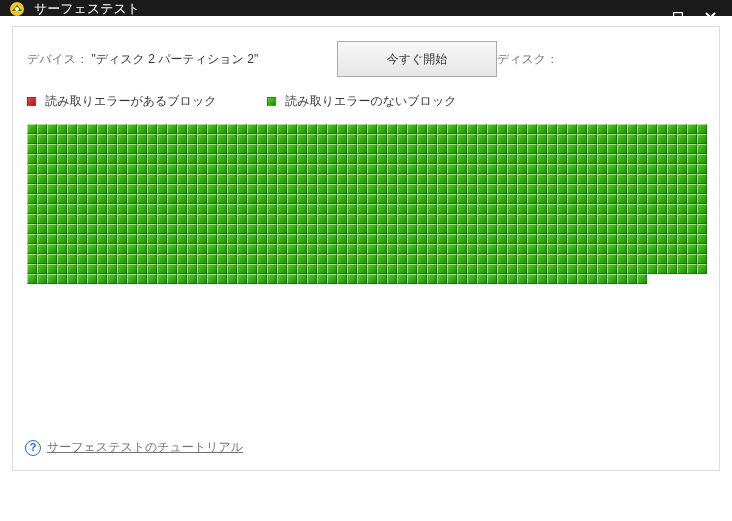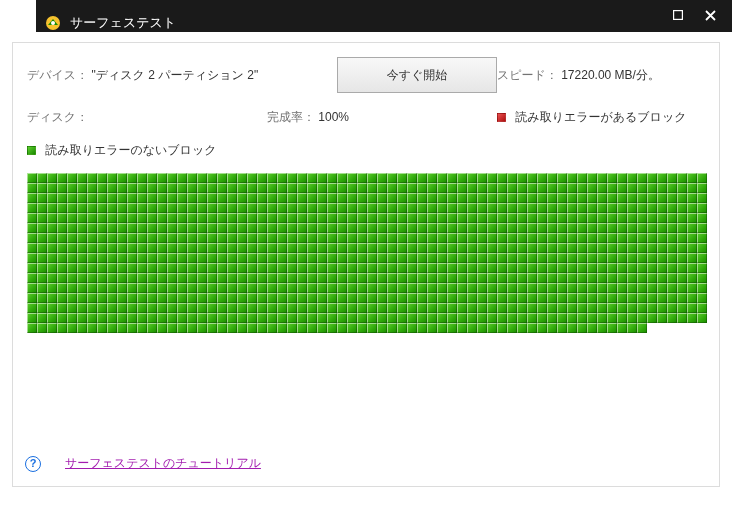--- a/index.html
+++ b/index.html
@@ -1,25 +1,24 @@
 <!DOCTYPE html>
 <html><head>
 <meta charset="utf-8">
 <style>
 * { margin: 0; padding: 0; box-sizing: border-box; }
 body { width: 732px; height: 521px; font-family: "Meiryo", "Yu Gothic", sans-serif; font-size: 12px; background: #fff; overflow: hidden; }
 
 .titlebar {
-  height: 32px;
+  height: 16px;
   background: #1a1a1a;
   color: #fff;
   display: flex;
-  align-items: flex-end;
+  align-items: flex-start;
   padding: 0 6px 0 8px;
-  margin-left: 36px;
 }
 .titlebar .app-icon {
   width: 18px; height: 18px; margin-right: 8px;
   display: flex; align-items: center; justify-content: center;
 }
 .titlebar .title { flex: 1; font-size: 13px; }
 .titlebar .winbtn {
   width: 32px; height: 34px; display: flex; align-items: center; justify-content: center;
   cursor: pointer; font-size: 14px;
 }
@@ -85,21 +84,21 @@
   position: absolute;
   left: 12px; bottom: 14px;
   display: flex; align-items: center;
 }
 .help-icon {
   width: 16px; height: 16px; margin-right: 6px;
   border: 1.5px solid #1a6fe0; border-radius: 50%;
   color: #1a6fe0; font-weight: bold; font-size: 11px; line-height: 13px;
   display: flex; align-items: center; justify-content: center;
 }
-.tutorial-link { color: #a21caf; text-decoration: underline; cursor: pointer; font-size: 12px; margin-left: 18px; }
+.tutorial-link { color: #737373; text-decoration: underline; cursor: pointer; font-size: 12px; }
 </style>
 </head>
 <body>
 
 <div class="titlebar">
   <span class="app-icon">
     <svg width="16" height="16" viewBox="0 0 16 16">
       <circle cx="8" cy="8" r="7" fill="#f6c22e"></circle>
       <path d="M3 10 L8 4 L13 10 Z" fill="#1a8a00"></path>
       <circle cx="8" cy="8" r="2" fill="#fff"></circle>
@@ -122,32 +121,24 @@
   <div class="info-panel">
 
     <div class="info-grid">
       <div class="cell">
         <span class="label">デバイス：</span>
         <span class="value">"ディスク 2 パーティション 2"</span>
       </div>
       <button class="start-btn">今すぐ開始</button>
 
       <div class="cell">
-        <span class="label">スピード：</span>
-        <span class="value">17220.00 MB/分。</span>
-      </div>
-      <div class="cell">
         <span class="label">ディスク：</span>
         <span class="value"></span>
       </div>
 
-      <div class="cell">
-        <span class="label">完成率：</span>
-        <span class="value">100%</span>
-      </div>
       <div class="cell">
         <span class="legend-sq red"></span>
         <span>読み取りエラーがあるブロック</span>
       </div>
       <div class="cell">
         <span class="legend-sq green"></span>
         <span>読み取りエラーのないブロック</span>
       </div>
     </div>
 

